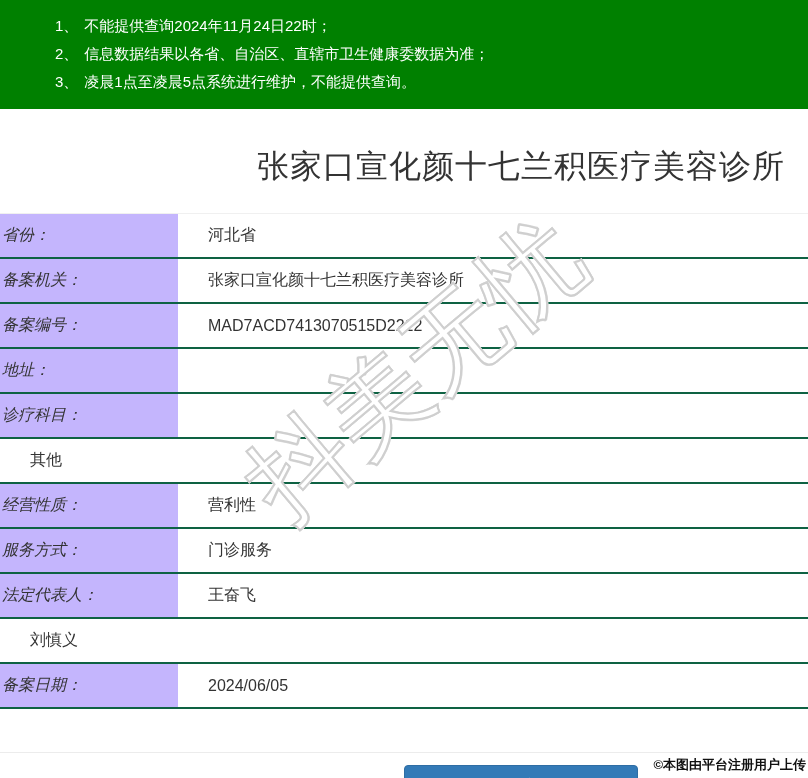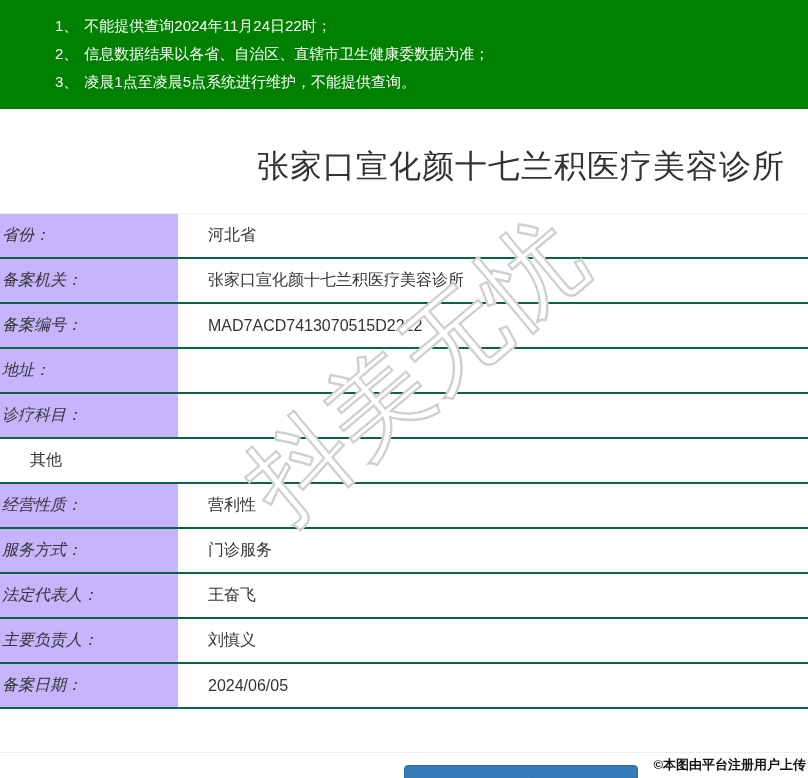--- a/index.html
+++ b/index.html
@@ -153,21 +153,20 @@
     <div class="label">服务方式：</div>
     <div class="value">门诊服务</div>
   </div>
 
   <div class="row">
     <div class="label">法定代表人：</div>
     <div class="value">王奋飞</div>
   </div>
 
   <div class="row">
-    <div class="label">主要负责人：</div>
     <div class="value">刘慎义</div>
   </div>
 
   <div class="row">
     <div class="label">备案日期：</div>
     <div class="value">2024/06/05</div>
   </div>
 </div>
 
   <div class="watermark">抖美无忧</div>

